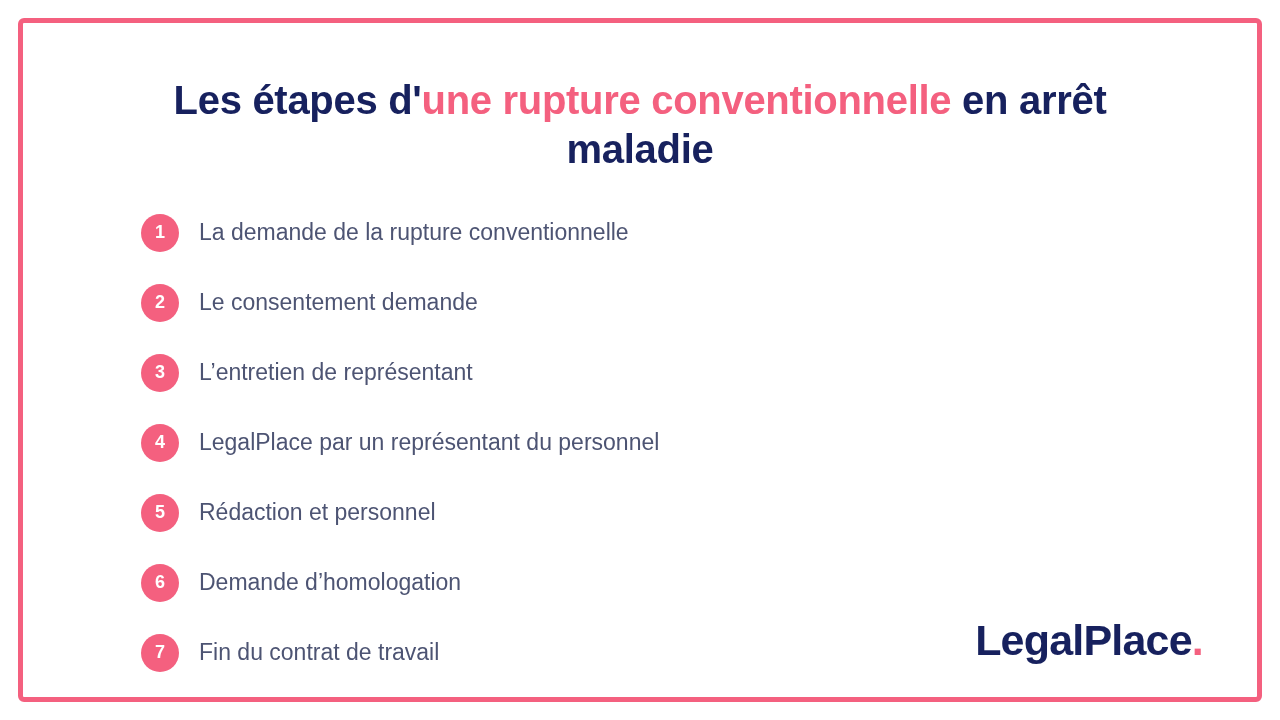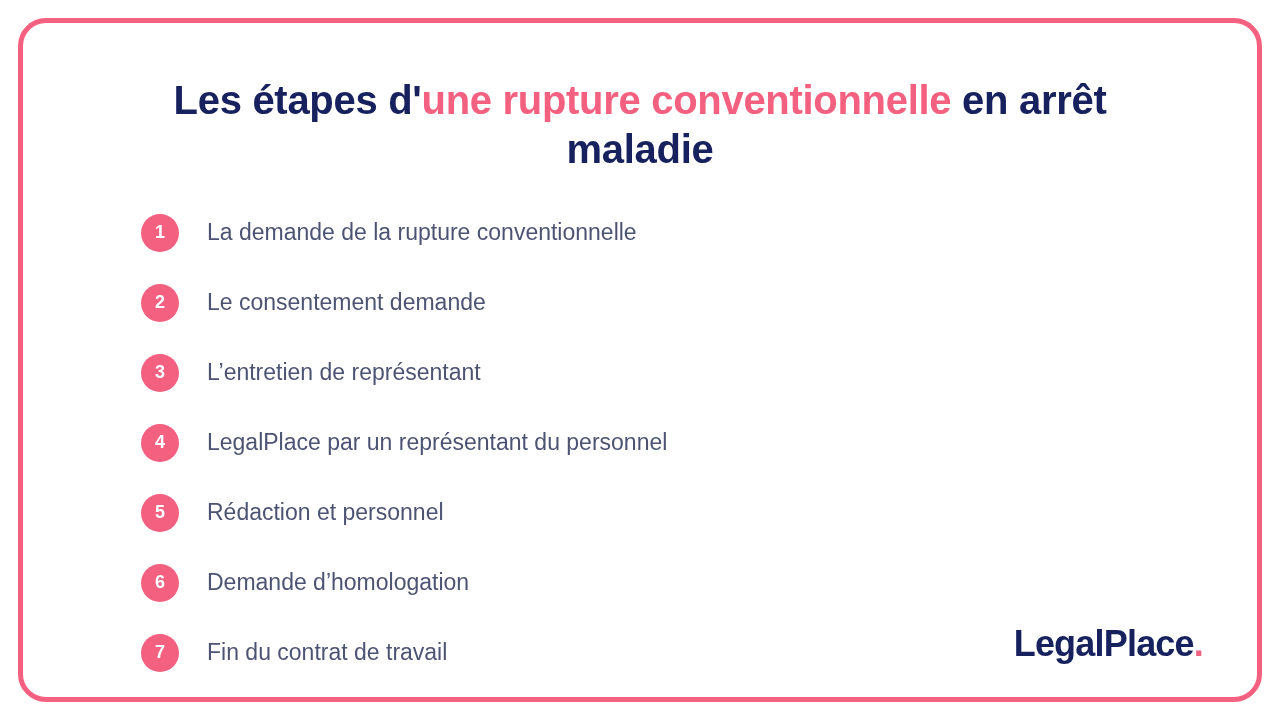--- a/index.html
+++ b/index.html
@@ -18,21 +18,21 @@
     height: 720px;
     background: #ffffff;
     padding: 18px;
   }
 
   .card {
     box-sizing: border-box;
     width: 100%;
     height: 100%;
     border: 5px solid #f4607f;
-    border-radius: 28px;
+    border-radius: 6px;
     background: #ffffff;
     position: relative;
     overflow: hidden;
   }
 
   .title {
     text-align: center;
     font-size: 40px;
     font-weight: bold;
     line-height: 1.22;
@@ -67,32 +67,32 @@
     background: #f4607f;
     color: #ffffff;
     font-size: 18px;
     font-weight: bold;
     display: flex;
     align-items: center;
     justify-content: center;
   }
 
   .step-label {
-    margin-left: 28px;
+    margin-left: 20px;
     font-size: 23px;
     color: #4d5473;
     line-height: 1.2;
     white-space: nowrap;
   }
 
   .logo {
     position: absolute;
     right: 54px;
     bottom: 32px;
-    font-size: 36px;
+    font-size: 43px;
     font-weight: bold;
     color: #17215e;
     letter-spacing: -0.8px;
   }
 
   .logo .dot {
     color: #f4607f;
   }
 </style>
 </head>

